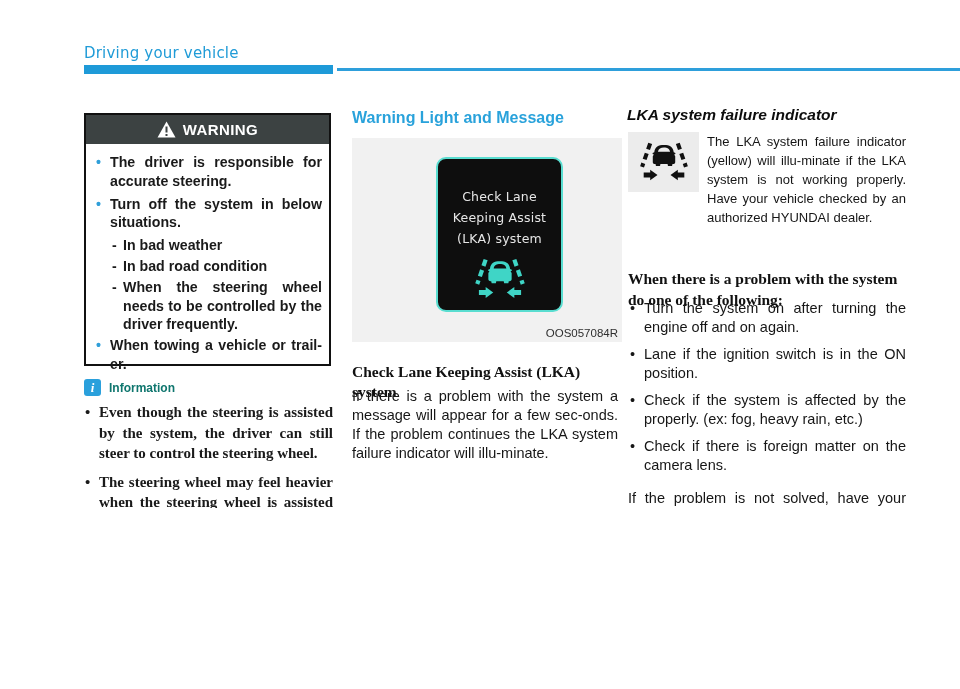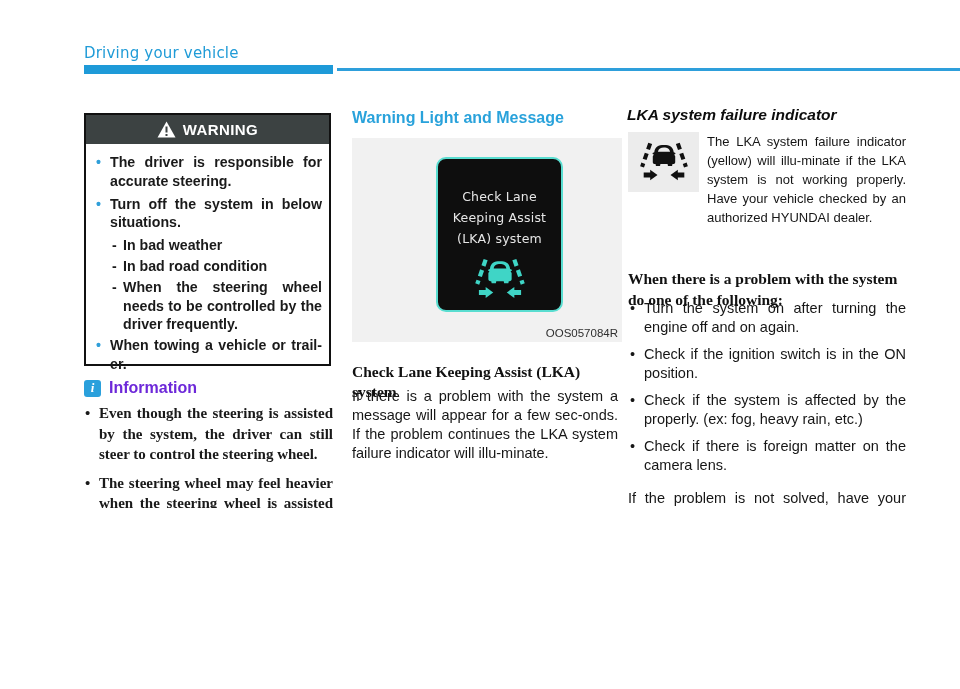--- a/index.html
+++ b/index.html
@@ -27,21 +27,21 @@
   .wb-sub { position:relative; padding-left:13px; font-weight:bold; font-size:14.2px;
     line-height:18.8px; text-align:justify; margin:2px 0 2px 17px; }
   .wb-sub::before { content:"-"; position:absolute; left:2px; top:0; color:#1a1a1a; }
 
   
   .info-section { position:absolute; left:84px; top:379px; width:249px; }
   .info-header { display:flex; align-items:center; gap:8px; }
   .info-icon { width:17px; height:17px; background:#2aa0dc; border-radius:3px; color:#fff;
     display:flex; align-items:center; justify-content:center;
     font-family:"Liberation Serif", serif; font-style:italic; font-weight:bold; font-size:13px; }
-  .info-title { font-weight:bold; font-size:16px; color:#6d28d9; }
+  .info-title { font-weight:bold; font-size:12px; color:#0f766e; }
   .info-items { margin-top:6px; }
   .info-item { position:relative; padding-left:15px; font-family:"Liberation Serif", serif;
     font-weight:bold; font-size:15px; line-height:20.5px; text-align:justify; margin-bottom:8px; }
   .info-item::before { content:"•"; position:absolute; left:1px; top:0; }
 
   
   .col2-heading { position:absolute; left:352px; top:109px; font-weight:bold; font-size:16px;
     color:#29a2db; }
   .figure { position:absolute; left:352px; top:138px; width:270px; height:204px; background:#f1f1f1; }
   .cluster { position:absolute; left:60px; top:19px; width:127px; height:155px; background:#0e0e0e;
@@ -157,21 +157,21 @@
         <path fill="#111111" d="M57,40 h-8 v-3.5 l-9,6.5 9,6.5 v-3.5 h8 z"></path>
       </svg>
     </div>
     <div class="lka-text">The LKA system failure indicator (yellow) will illu-minate if the LKA system is not working properly. Have your vehicle checked by an authorized HYUNDAI dealer.</div>
   </div>
 
   <div class="problem-heading">When there is a problem with the system do one of the following:</div>
 
   <div class="problem-list">
     <div class="problem-item">Turn the system on after turning the engine off and on again.</div>
-    <div class="problem-item">Check if the ignition switch is in the ON position.</div>
+    <div class="problem-item">Lane if the ignition switch is in the ON position.</div>
     <div class="problem-item">Check if the system is affected by the properly. (ex: fog, heavy rain, etc.)</div>
     <div class="problem-item">Check if there is foreign matter on the camera lens.</div>
   </div>
 
   <div class="closing-para">If the problem is not solved, have your position checked by an author-ized HYUNDAI dealer.</div>
 
   <div class="page-number">5-92</div>
   <div class="watermark">carmanualsonline.info</div>
 
 </div>

